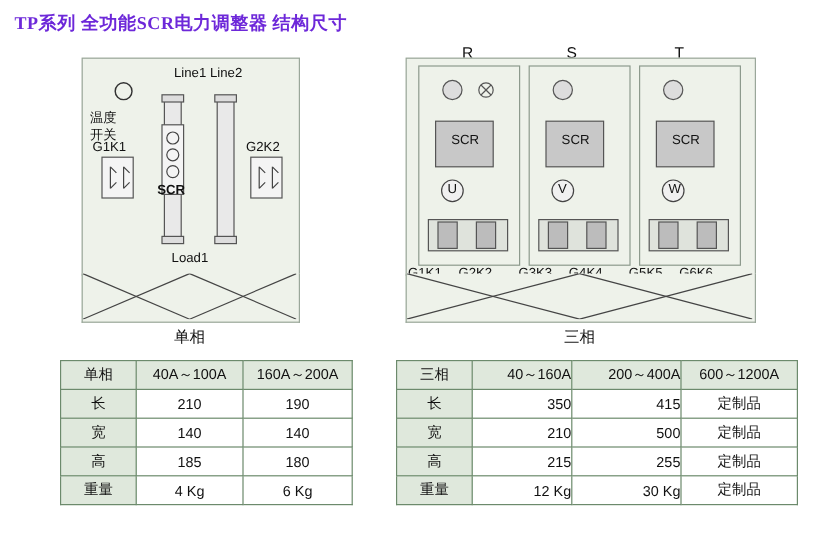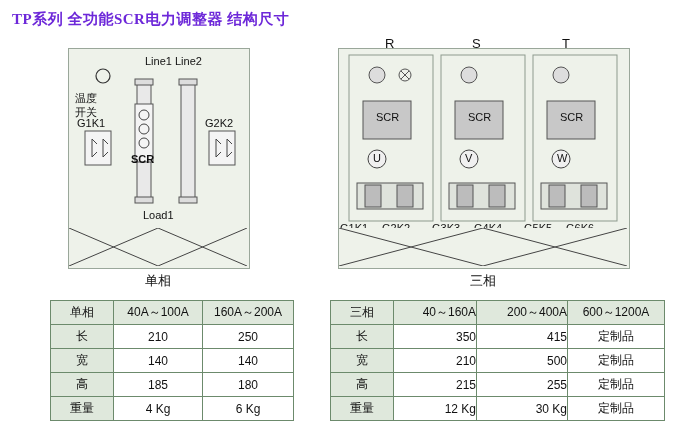--- a/index.html
+++ b/index.html
@@ -189,21 +189,21 @@
 <table class="tbl-single">
   <tbody>
       <tr>
     <td class="hdr">单相</td>
     <td class="hdr">40A～100A</td>
     <td class="hdr">160A～200A</td>
   </tr>
   <tr>
     <td class="firstcol">长</td>
     <td>210</td>
-    <td>250</td>
+    <td>190</td>
   </tr>
   <tr>
     <td class="firstcol">宽</td>
     <td>140</td>
     <td>140</td>
   </tr>
   <tr>
     <td class="firstcol">高</td>
     <td>185</td>
     <td>180</td>

